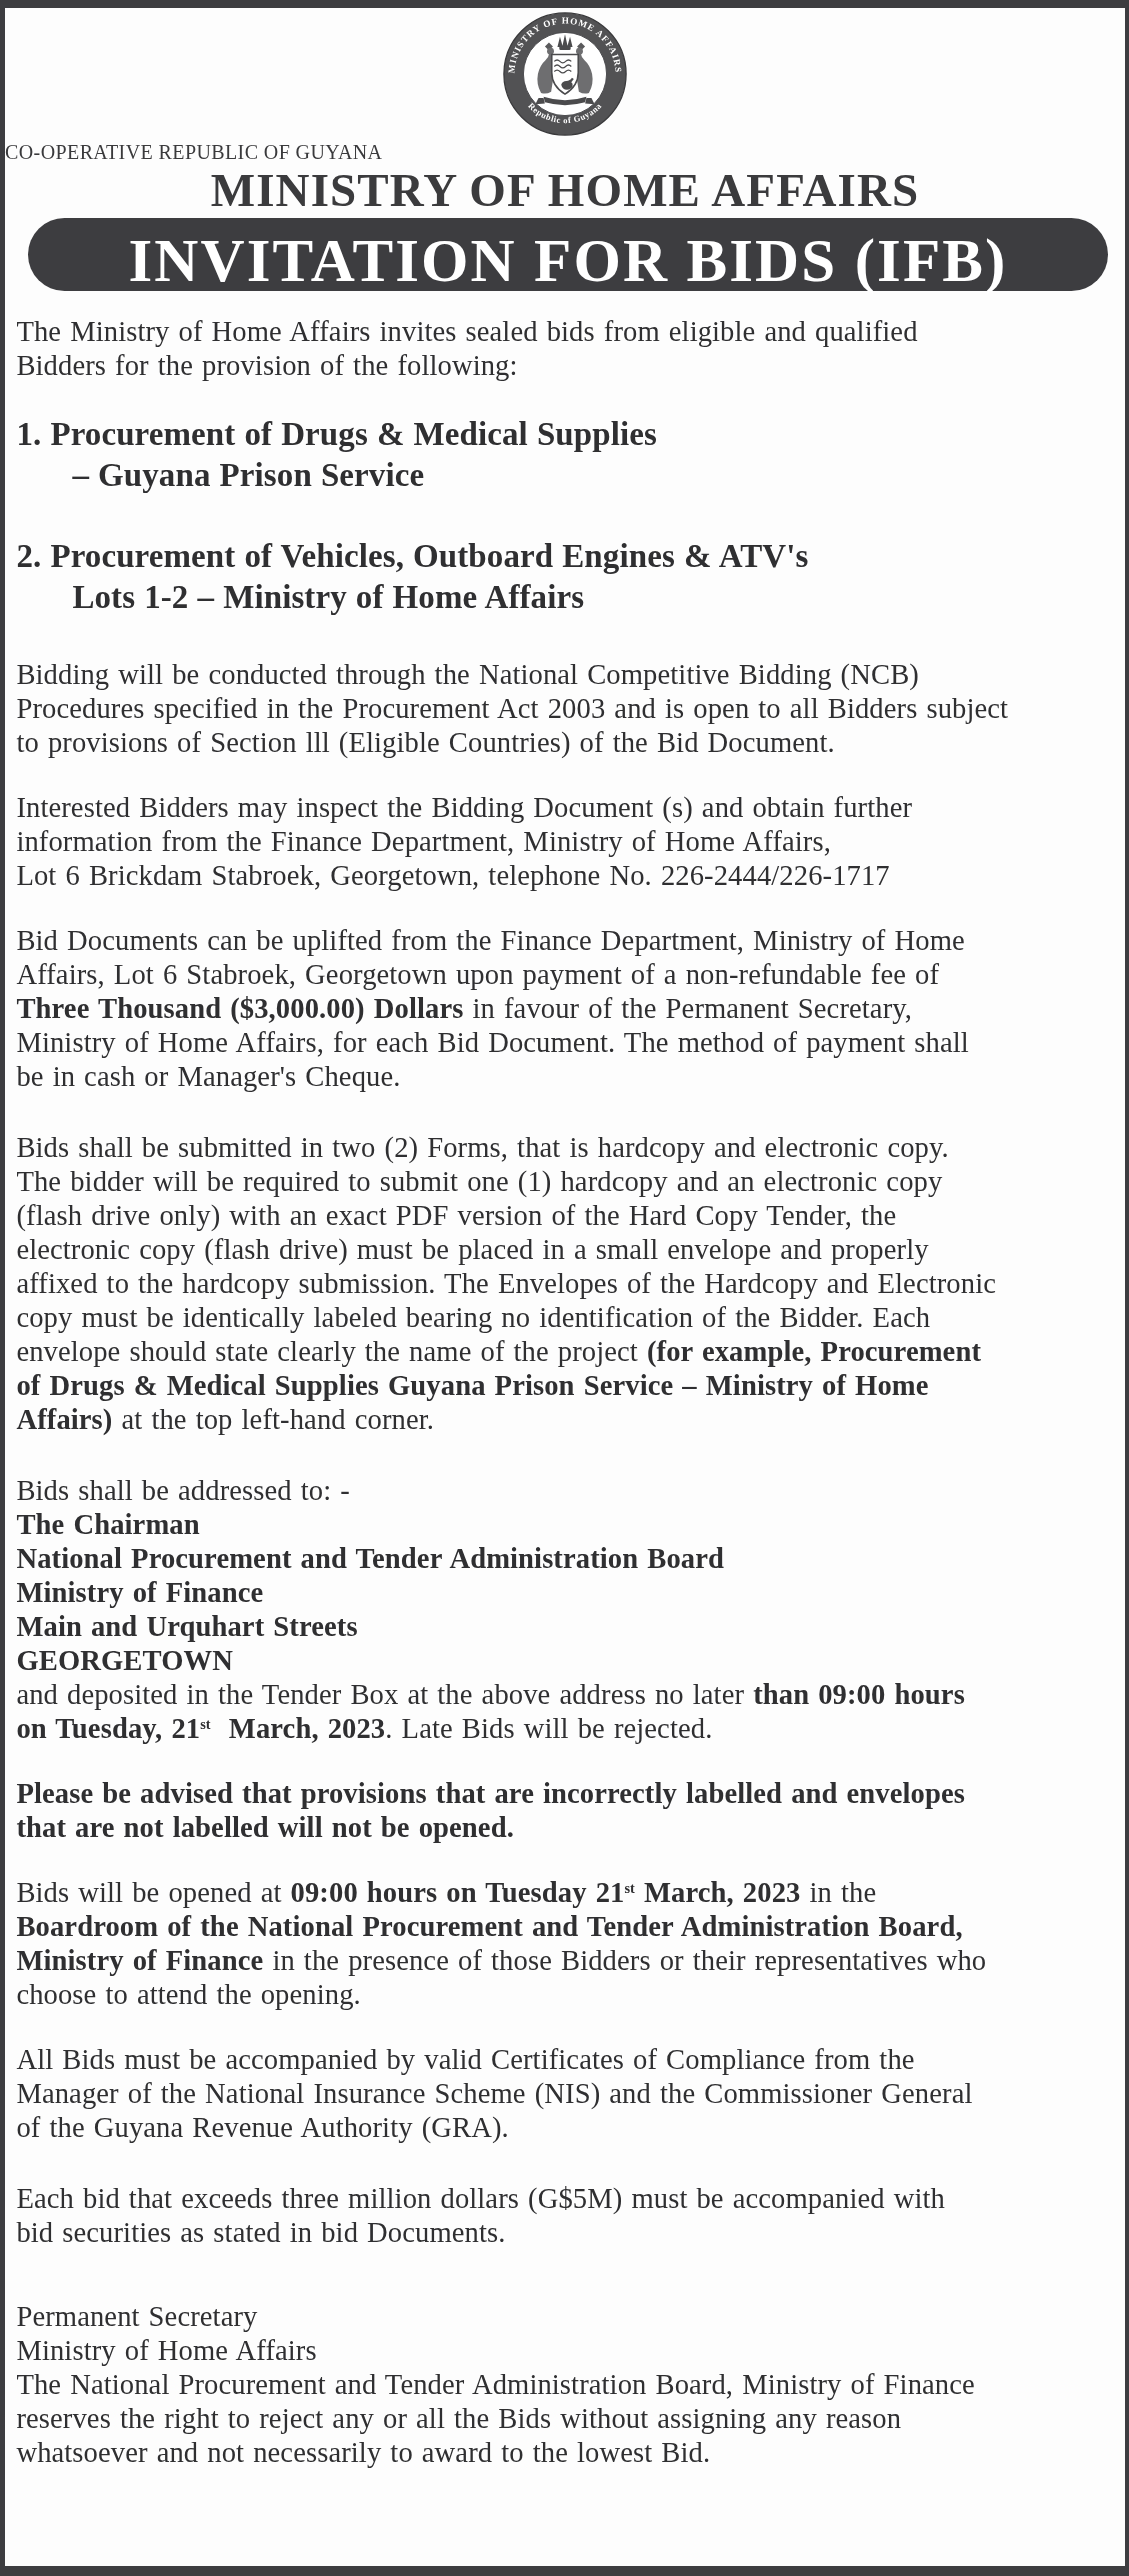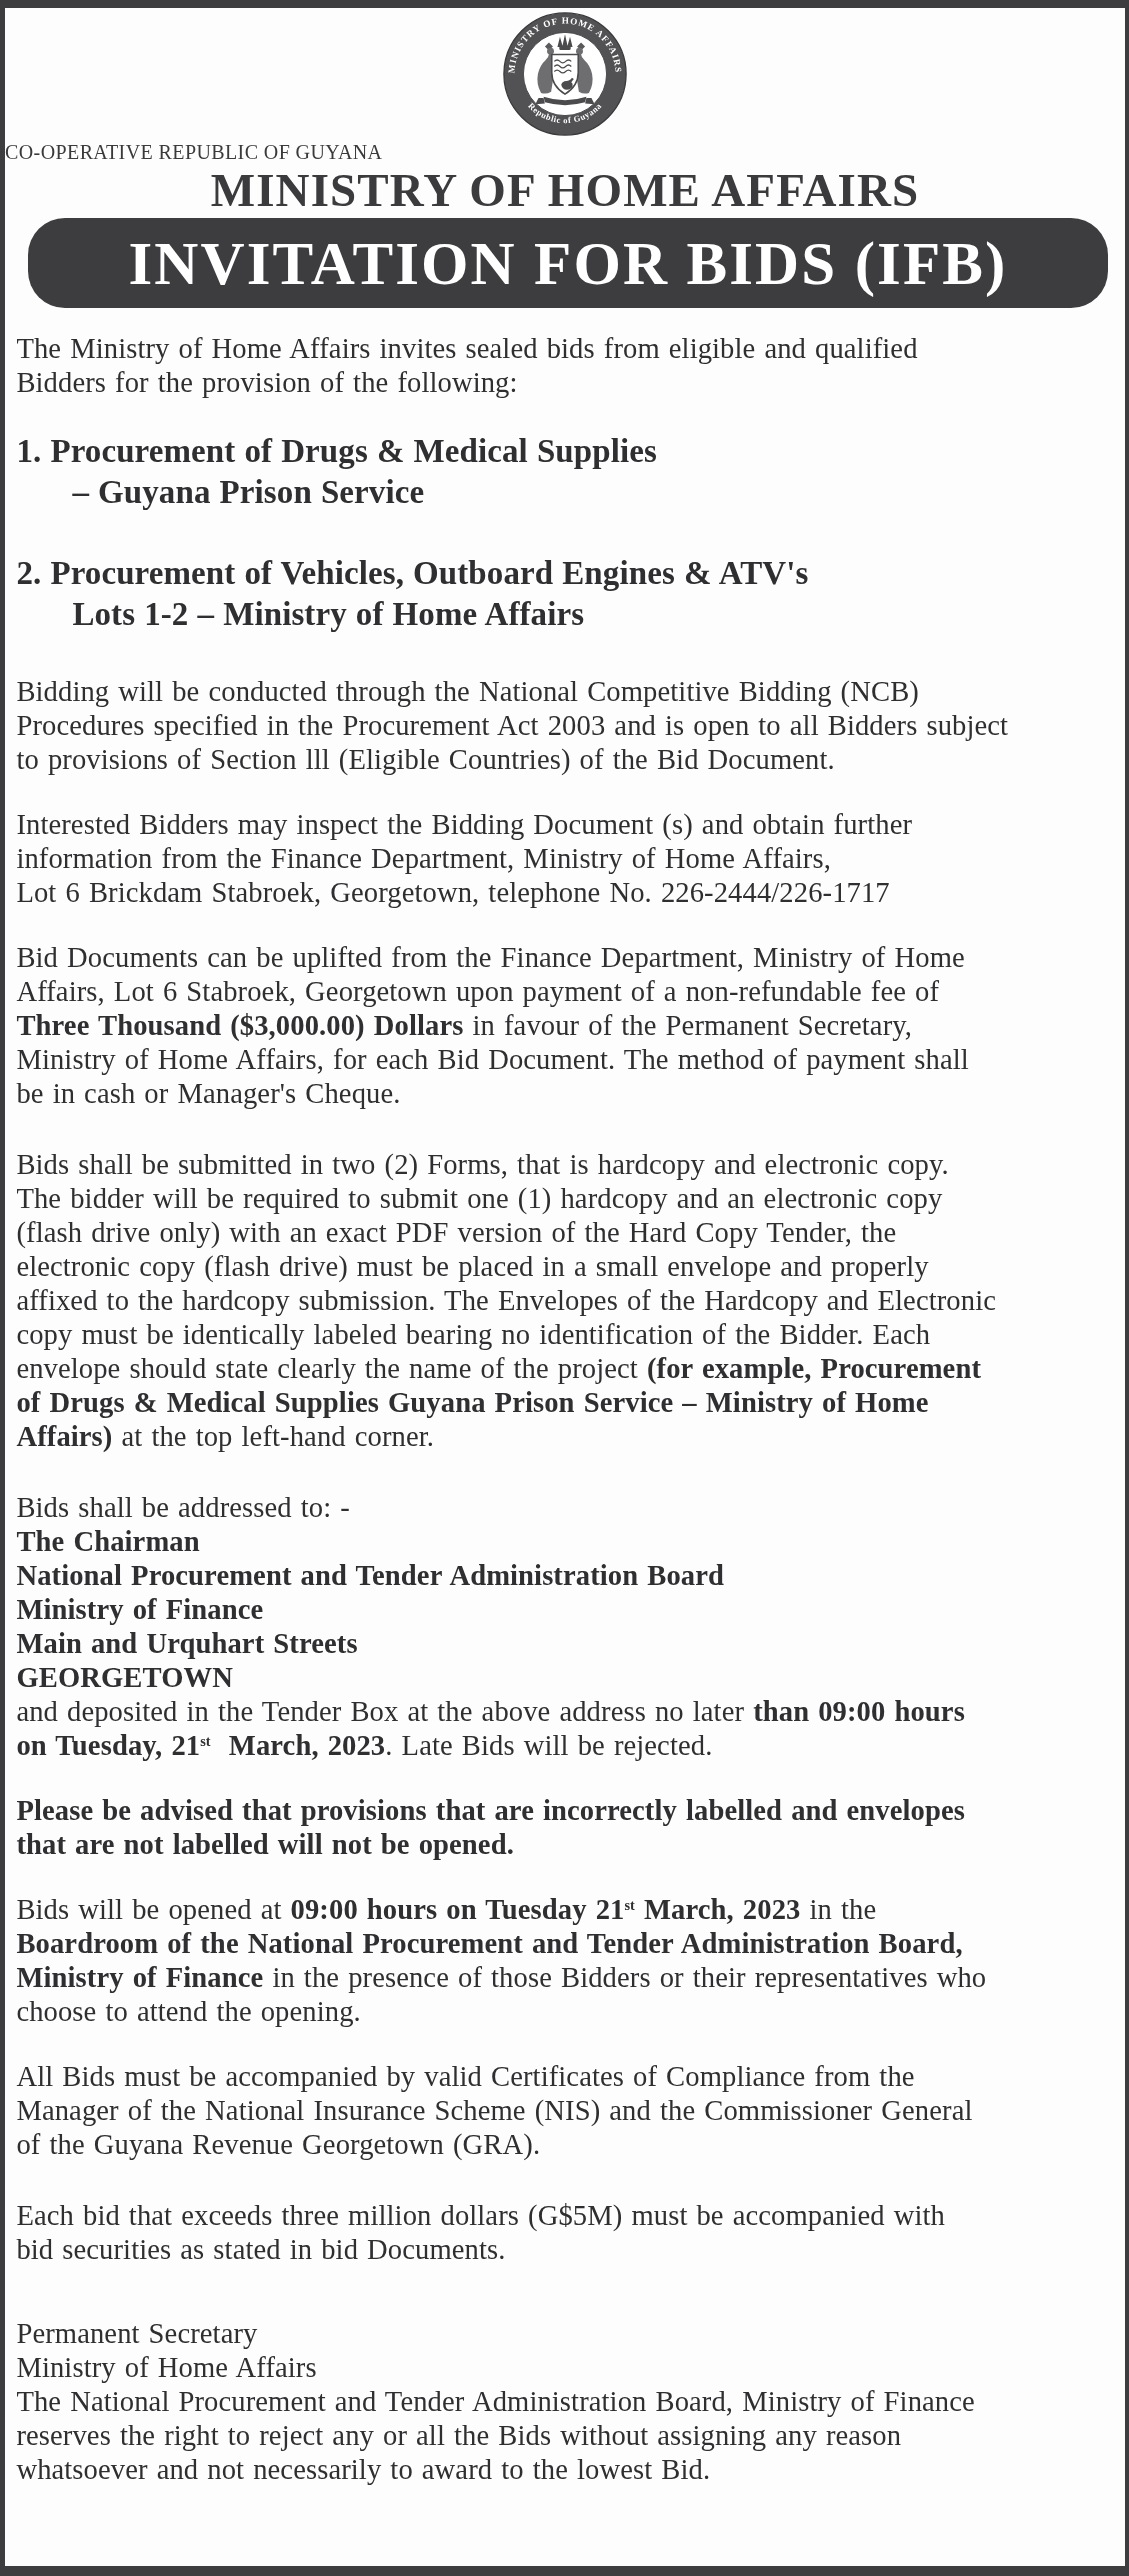--- a/index.html
+++ b/index.html
@@ -29,24 +29,24 @@
   .seal-arc-bottom{font-size:13.5px;font-weight:bold;letter-spacing:1px;fill:#ffffff;}
   .country{
     text-align:left;font-size:20px;letter-spacing:0.4px;
     margin-top:4.3px;color:#3a3a3c;
   }
   .ministry{
     text-align:center;font-size:47px;line-height:1.06;font-weight:bold;
     letter-spacing:1.1px;color:#3b3b3d;margin-top:1.4px;white-space:nowrap;
   }
   .banner{
-    height:90px;margin:2.9px 17px 0 23px;
+    height:73px;margin:2.9px 17px 0 23px;
     background:var(--banner-bg);
     border-radius:37px;
-    display:flex;align-items:center;justify-content:center;
+    display:flex;align-items:flex-end;justify-content:center;
   }
   .banner span{
     color:var(--banner-text);font-size:61px;font-weight:bold;
     letter-spacing:2.1px;line-height:1;white-space:nowrap;
   }
   .body{
     margin-top:24px;
     padding:0 21.4px 0 11.4px;
     font-size:28.6px;line-height:34px;
     letter-spacing:0.1px;word-spacing:1.8px;
@@ -122,20 +122,20 @@
       <div class="para"><span>The Ministry of Home Affairs invites sealed bids from eligible and qualified</span><br><span>Bidders for the provision of the following:</span></div>
       <div class="para list-item"><span>1. Procurement of Drugs &amp; Medical Supplies</span><br><span class="ind">– Guyana Prison Service</span></div>
       <div class="para list-item"><span>2. Procurement of Vehicles, Outboard Engines &amp; ATV's</span><br><span class="ind">Lots 1-2 – Ministry of Home Affairs</span></div>
       <div class="para"><span>Bidding will be conducted through the National Competitive Bidding (NCB)</span><br><span>Procedures specified in the Procurement Act 2003 and is open to all Bidders subject</span><br><span>to provisions of Section lll (Eligible Countries) of the Bid Document.</span></div>
       <div class="para"><span>Interested Bidders may inspect the Bidding Document (s) and obtain further</span><br><span>information from the Finance Department, Ministry of Home Affairs,</span><br><span>Lot 6 Brickdam Stabroek, Georgetown, telephone No. 226-2444/226-1717</span><br></div>
       <div class="para mb-lg"><span>Bid Documents can be uplifted from the Finance Department, Ministry of Home</span><br><span>Affairs, Lot 6 Stabroek, Georgetown upon payment of a non-refundable fee of</span><br><span class="b">Three Thousand ($3,000.00) Dollars</span><span> in favour of the Permanent Secretary,</span><br><span>Ministry of Home Affairs, for each Bid Document. The method of payment shall</span><br><span>be in cash or Manager's Cheque.</span></div>
       <div class="para mb-lg"><span>Bids shall be submitted in two (2) Forms, that is hardcopy and electronic copy.</span><br><span>The bidder will be required to submit one (1) hardcopy and an electronic copy</span><br><span>(flash drive only) with an exact PDF version of the Hard Copy Tender, the</span><br><span>electronic copy (flash drive) must be placed in a small envelope and properly</span><br><span>affixed to the hardcopy submission. The Envelopes of the Hardcopy and Electronic</span><br><span>copy must be identically labeled bearing no identification of the Bidder. Each</span><br><span>envelope should state clearly the name of the project </span><span class="b">(for example, Procurement</span><br><span class="b">of Drugs &amp; Medical Supplies Guyana Prison Service – Ministry of Home</span><br><span class="b">Affairs)</span><span> at the top left-hand corner.</span></div>
       <div class="para"><span>Bids shall be addressed to: -</span><br><span class="b">The Chairman</span><br><span class="b">National Procurement and Tender Administration Board</span><br><span class="b">Ministry of Finance</span><br><span class="b">Main and Urquhart Streets</span><br><span class="b">GEORGETOWN</span><br><span>and deposited in the Tender Box at the above address no later </span><span class="b">than 09:00 hours</span><br><span class="b">on Tuesday, 21</span><sup class="b">st</sup><span class="b">&nbsp; March, 2023</span><span>. Late Bids will be rejected.</span></div>
       <div class="para"><span class="b">Please be advised that provisions that are incorrectly labelled and envelopes</span><br><span class="b">that are not labelled will not be opened.</span></div>
       <div class="para"><span>Bids will be opened at </span><span class="b">09:00 hours on Tuesday 21</span><sup class="b">st</sup><span class="b"> March, 2023</span><span> in the</span><br><span class="b">Boardroom of the National Procurement and Tender Administration Board,</span><br><span class="b">Ministry of Finance</span><span> in the presence of those Bidders or their representatives who</span><br><span>choose to attend the opening.</span></div>
-      <div class="para mb-lg"><span>All Bids must be accompanied by valid Certificates of Compliance from the</span><br><span>Manager of the National Insurance Scheme (NIS) and the Commissioner General</span><br><span>of the Guyana Revenue Georgetown (GRA).</span></div>
+      <div class="para mb-lg"><span>All Bids must be accompanied by valid Certificates of Compliance from the</span><br><span>Manager of the National Insurance Scheme (NIS) and the Commissioner General</span><br><span>of the Guyana Revenue Authority (GRA).</span></div>
       <div class="para mb-lg"><span>Each bid that exceeds three million dollars (G$5M) must be accompanied with</span><br><span>bid securities as stated in bid Documents.</span></div>
       <div class="para signature"><span>Permanent Secretary</span><br><span>Ministry of Home Affairs</span></div>
       <div class="para"><span>The National Procurement and Tender Administration Board, Ministry of Finance</span><br><span>reserves the right to reject any or all the Bids without assigning any reason</span><br><span>whatsoever and not necessarily to award to the lowest Bid.</span></div>
     </div>
 
 </div>
 
 
 </body></html>

